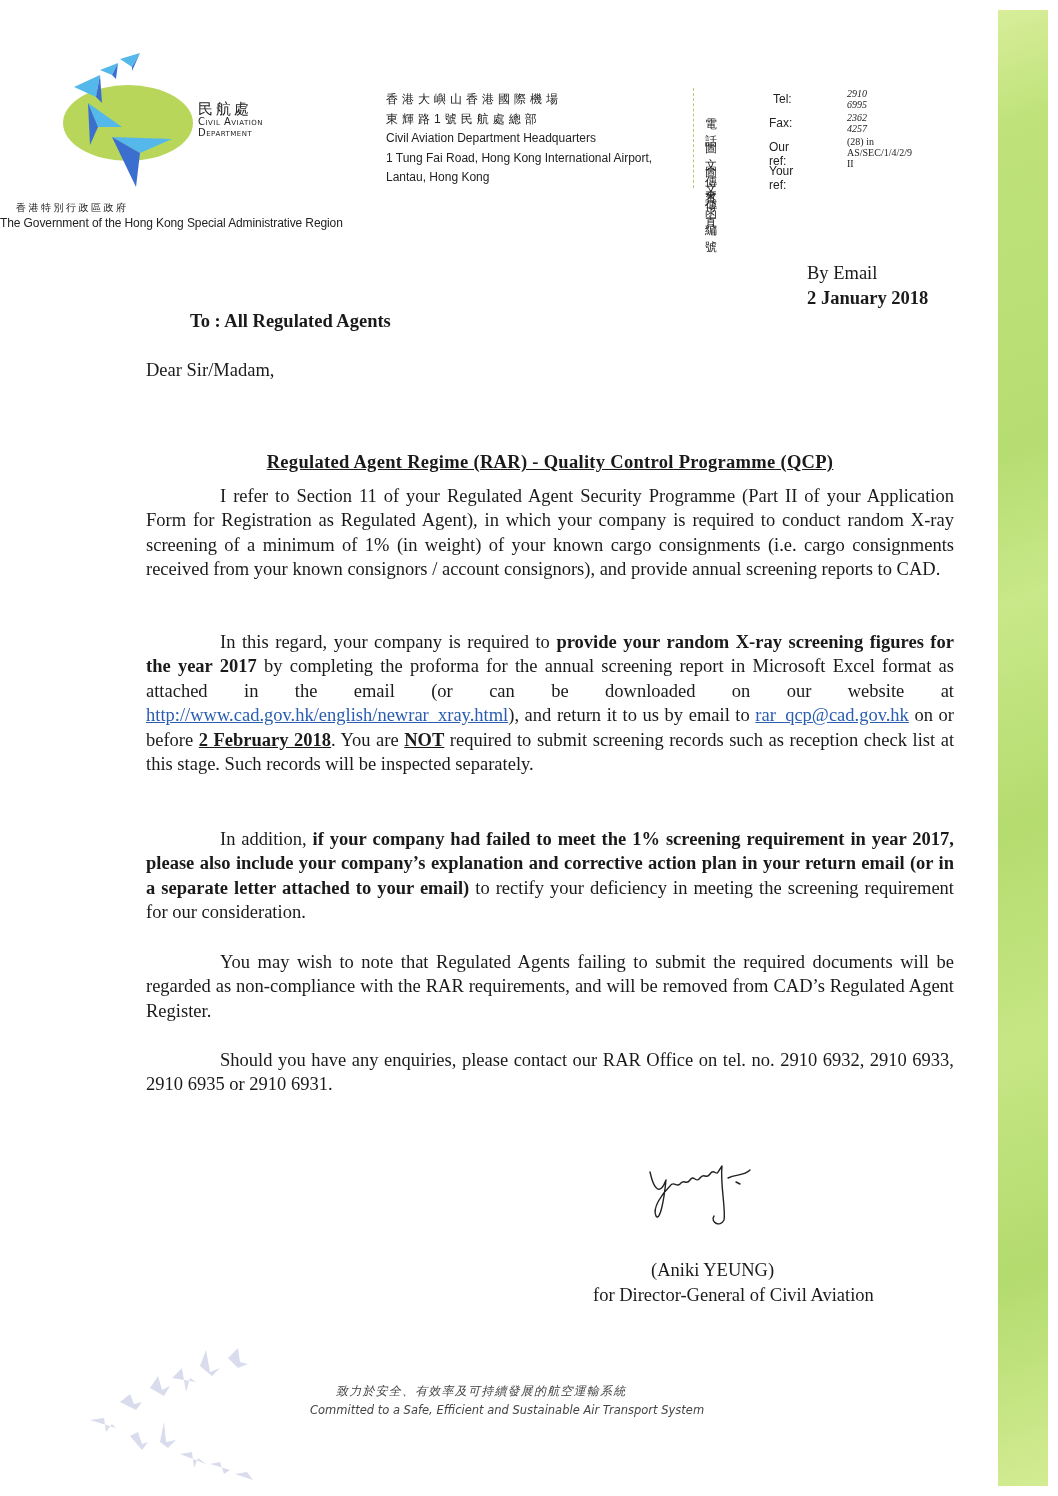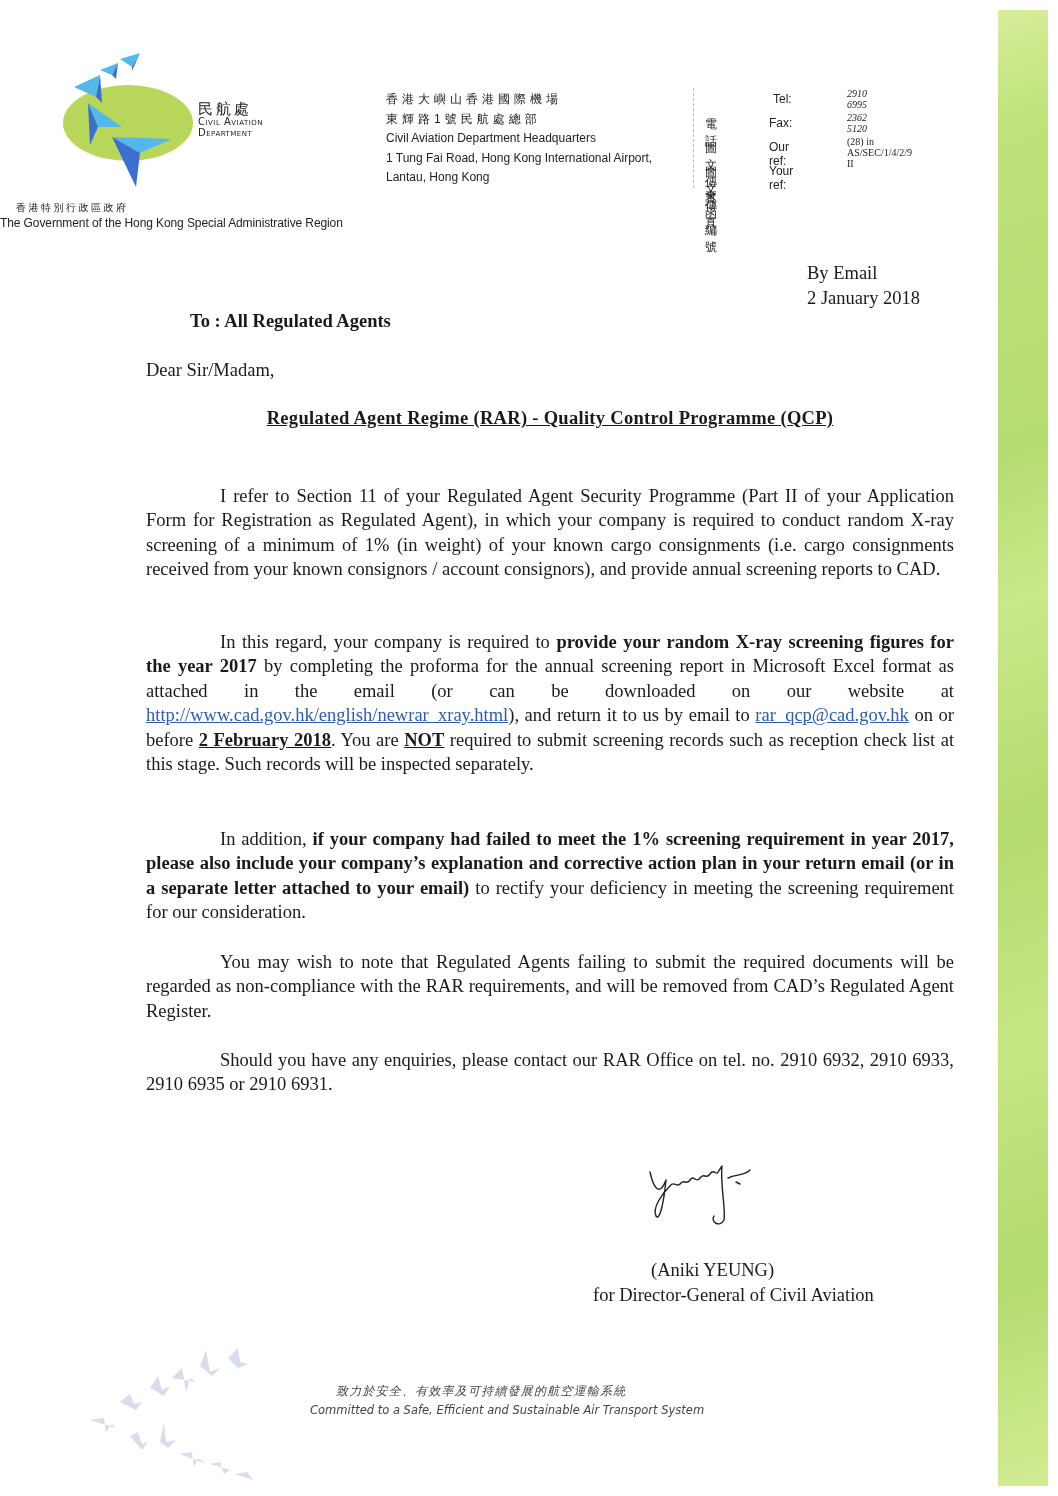--- a/index.html
+++ b/index.html
@@ -39,27 +39,27 @@
   #contact { left: 705px; top: 88px; }
   .crow { position: relative; height: 24px; font-family: "Liberation Sans", sans-serif; font-size: 12px; color:#222; }
   .crow .cn { position: absolute; left: 0; top: 4px; letter-spacing: 1px; margin-top: 24px; }
   .crow .en { position: absolute; top: 4px; }
   .crow .val { position: absolute; left: 142px; top: 0; font-family: "Liberation Serif", serif; font-size: 10px; }
   .crow .val.it { font-style: italic; }
 
   
   .serif { font-family: "Liberation Serif", serif; font-size: 18.5px; line-height: 24.4px; color: #1a1a1a; }
   #by-email { left: 807px; top: 261px; }
-  #date { left: 807px; top: 286px; }
+  #date { left: 807px; top: 286px; font-weight: bold; }
   #to { left: 190px; top: 309px; font-weight: bold; }
   #salutation { left: 146px; top: 358px; }
 
   #subject { left: 146px; top: 406px; width: 808px; text-align: center; font-weight: bold; }
   #subject div { text-decoration: underline; }
-  #subject .l1 { letter-spacing: 0.3px; }
+  #subject .l1 { letter-spacing: 0.3px; margin-top: 44px; }
 
   .para { left: 146px; width: 808px; text-align: justify; }
   .para .ind { display: inline-block; width: 74px; }
   #p1 { top: 484px; }
   #p2 { top: 630px; }
   #p3 { top: 827px; }
   #p4 { top: 950px; }
   #p5 { top: 1048px; }
 
   a.lnk { color: #2a5db0; text-decoration: underline; }
@@ -113,21 +113,21 @@
 
 <div id="contact" class="abs">
   <div class="crow">
     <span class="cn">電話</span>
     <span class="en" style="left:68px">Tel:</span>
     <span class="val it">2910 6995</span>
   </div>
   <div class="crow">
     <span class="cn">圖文傳真</span>
     <span class="en" style="left:64px">Fax:</span>
-    <span class="val it">2362 5120</span>
+    <span class="val it">2362 4257</span>
   </div>
   <div class="crow">
     <span class="cn">圖文傳真</span>
     <span class="en" style="left:64px">Our ref:</span>
     <span class="val">(28) in AS/SEC/1/4/2/9 II</span>
   </div>
   <div class="crow">
     <span class="cn">來函編號</span>
     <span class="en" style="left:64px">Your ref:</span>
     <span class="val"></span>

